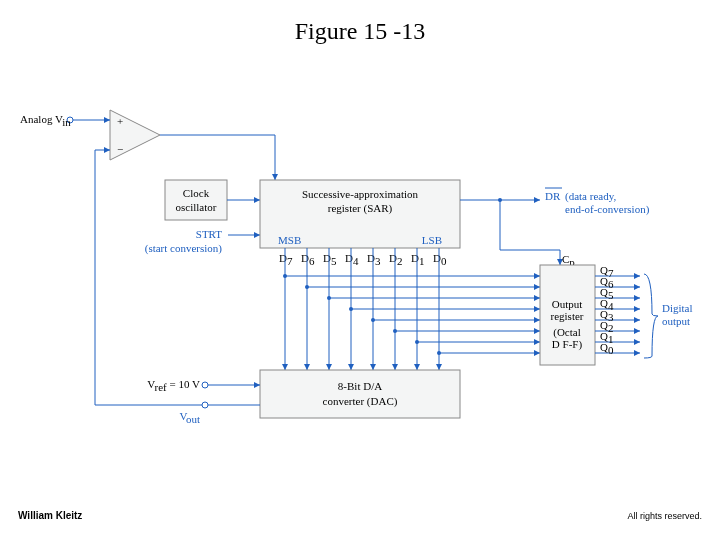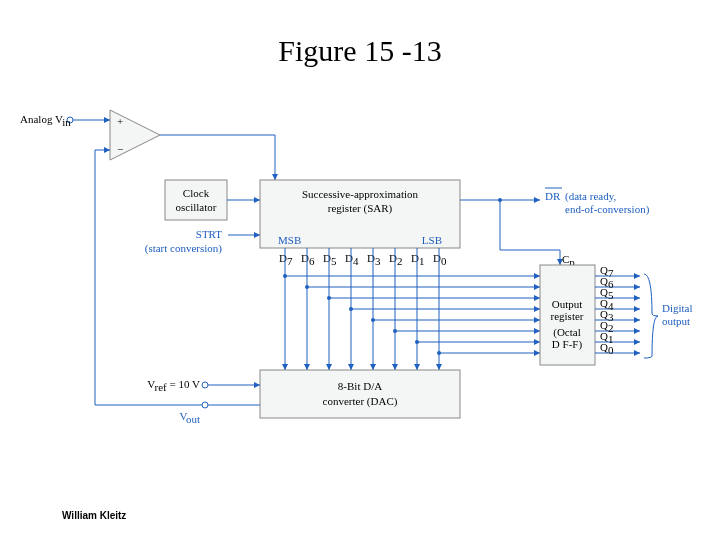--- a/index.html
+++ b/index.html
@@ -6,38 +6,37 @@
     margin: 0;
     padding: 0;
     width: 720px;
     height: 540px;
     font-family: "Times New Roman", serif;
     background: #fff;
     position: relative;
   }
   .title {
     text-align: center;
-    font-size: 30px;
-    padding-top: 34px;
+    font-size: 24px;
+    padding-top: 18px;
   }
   .canvas {
     position: absolute;
     top: 70px;
     left: 0;
     width: 720px;
     height: 370px;
   }
   .footer-left {
     position: absolute;
     left: 18px;
     bottom: 18px;
     font-size: 10px;
     font-family: Arial, sans-serif;
     line-height: 1.2;
-    margin-left: 44px;
   }
   .footer-left .author { font-weight: bold; }
   .footer-right {
     position: absolute;
     right: 18px;
     bottom: 18px;
     font-size: 9px;
     font-family: Arial, sans-serif;
     text-align: right;
     line-height: 1.2;
@@ -225,13 +224,14 @@
   </text>
 
 </svg>
 </div>
 
 <div class="footer-left">
   <div class="author">William Kleitz</div>
 </div>
 
 <div class="footer-right">
+  <div>All rights reserved.</div>
 </div>
 
 </body></html>

